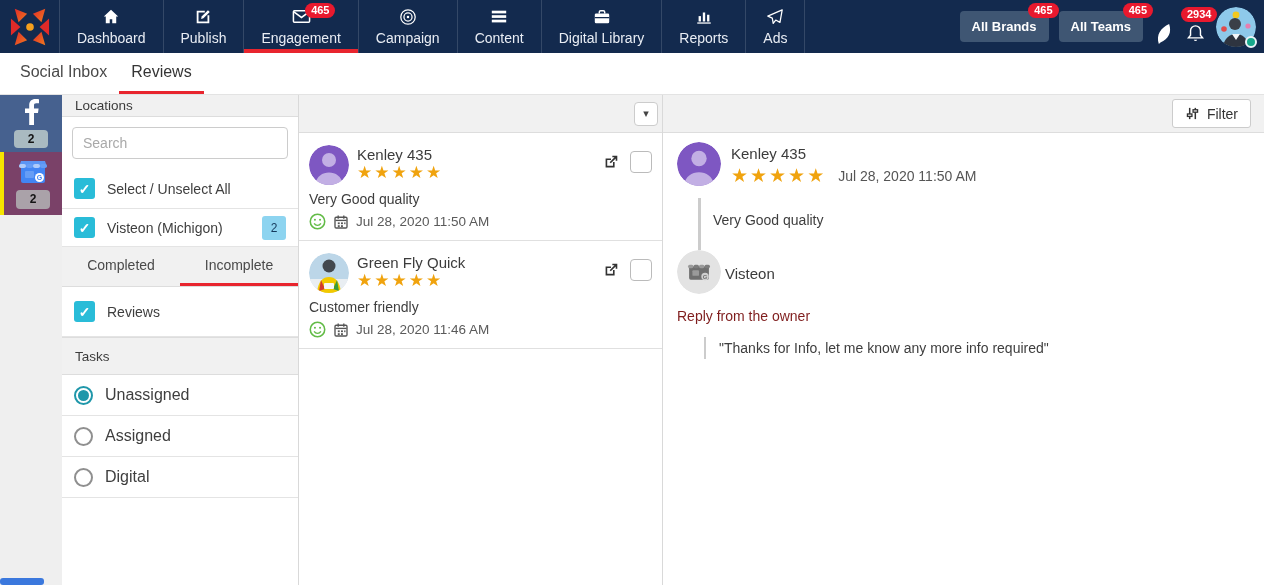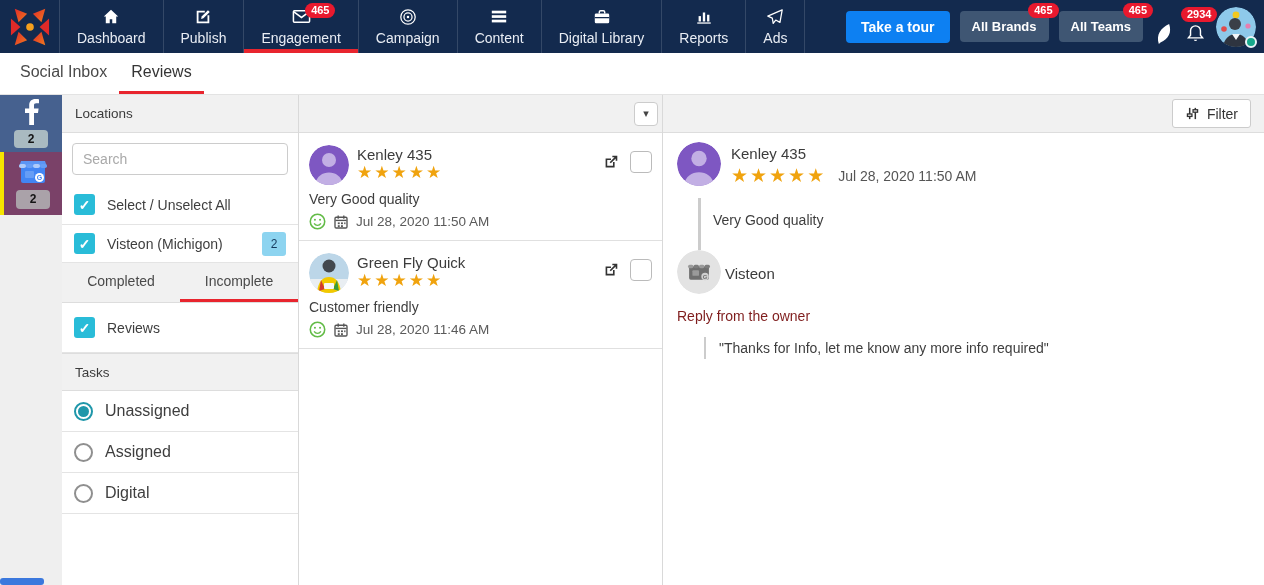--- a/index.html
+++ b/index.html
@@ -50,21 +50,21 @@
   .tile.gmb { height:63px; background:#7a4168; border-left:4px solid #f6e400; }
   .tile-badge { background:#a9bac1; color:#141414; font-size:12px; font-weight:bold;
                 border-radius:4px; padding:2px 0; width:34px; text-align:center; line-height:1.2; }
   .tile.gmb .tile-badge { background:#aaa2a9; }
   .hthumb { position:absolute; left:0; bottom:0; width:44px; height:7px; background:#3b78dd;
             border-radius:3px; cursor:pointer; }
 
   
   .locations { width:237px; flex:none; border-right:1px solid #d9d9d9; background:#fff;
                display:flex; flex-direction:column; }
-  .panel-header { height:38px; flex:none; background:#f1f1f1; border-bottom:1px solid #ddd;
+  .panel-header { height:22px; flex:none; background:#f1f1f1; border-bottom:1px solid #ddd;
                   display:flex; align-items:center; padding:0 13px; font-size:13.5px; color:#3c3c3c; }
   .search-wrap { padding:10px; }
   .search-input { width:100%; height:32px; border:1px solid #ccc; border-radius:4px; padding:0 10px;
                   font-family:inherit; font-size:14px; color:#333; outline:none; }
   .search-input::placeholder { color:#a9a9a9; }
   .prow { display:flex; align-items:center; gap:12px; padding:0 12px; min-height:39px; }
   .prow .lbl { font-size:14px; color:#3e3e3e; }
   .row-loc { border-top:1px solid #e4e4e4; border-bottom:1px solid #e4e4e4; }
   .row-reviews { min-height:50px; border-bottom:1px solid #e4e4e4; }
   .cbox { width:21px; height:21px; flex:none; background:#29bcd8; border-radius:3px; color:#fff;
@@ -233,21 +233,20 @@
         <svg width="18" height="18" viewBox="0 0 20 20">
             <path d="M18 2 2 9l5 2.2L8 17l2.8-3.6L15.5 16z" fill="none" stroke="#fff" stroke-width="1.4" stroke-linejoin="round"></path>
           </svg>
       </span>
       <span>Ads</span>
     </div>
 
     <div class="nav-item nav-spacer"></div>
 
     <div class="nav-right">
-      <button class="tour-btn">Take a tour</button>
 
       <button class="slate-btn">
         <span>All Brands</span>
         <span class="red-badge">465</span>
       </button>
 
       <button class="slate-btn">
         <span>All Teams</span>
         <span class="red-badge">465</span>
       </button>

